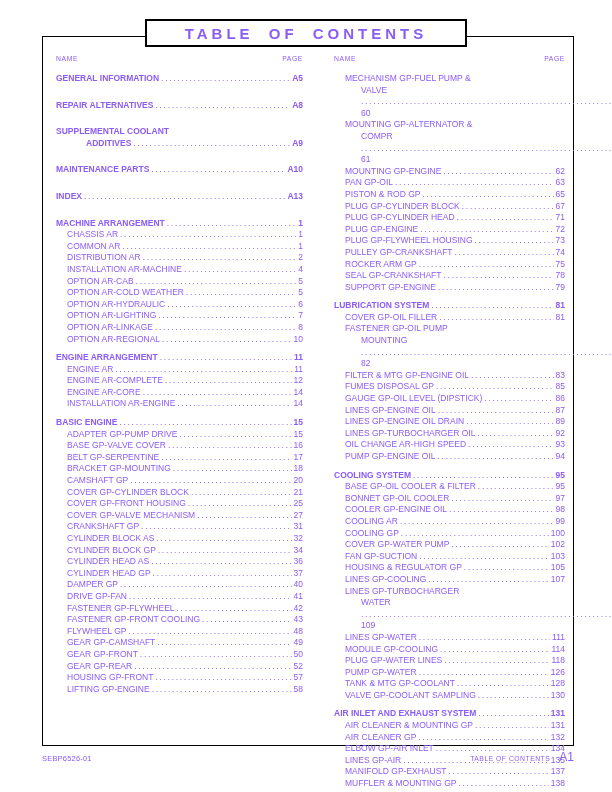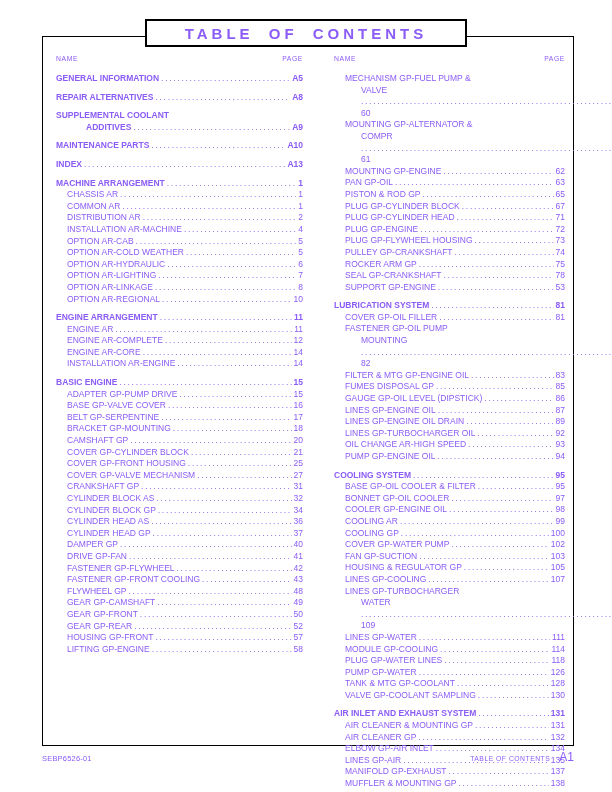--- a/index.html
+++ b/index.html
@@ -30,21 +30,21 @@
   .col-right { width:231px; }
   .col-head {
     display:flex; justify-content:space-between;
     font-size:6.8px; letter-spacing:0.6px; line-height:8px;
     margin-bottom:10px;
   }
   
   .entry { font-size:8.5px; line-height:11.6px; }
   .entry.section { font-weight:bold; }
   .entry.sub { padding-left:11px; }
-  .gap-lg { margin-top:7px; }
+  .gap-lg { margin-top:15px; }
   .gap-md { margin-top:7px; }
   .entry .line { display:flex; align-items:baseline; }
   .entry .label, .entry .label2 { white-space:nowrap; flex:none; }
   .entry .pg { white-space:nowrap; flex:none; }
   .entry .dots {
     flex:1 1 auto; overflow:hidden; white-space:nowrap;
     margin:0 2px 0 2px; min-width:6px; font-weight:normal;
   }
   .entry .dots::after {
     content:"..........................................................................................................................................";
@@ -548,21 +548,21 @@
       <span class="label">SEAL GP-CRANKSHAFT</span>
       <span class="dots"></span>
       <span class="pg">78</span>
     </div>
 
   </div>
           <div class="entry sub">
     <div class="line line1">
       <span class="label">SUPPORT GP-ENGINE</span>
       <span class="dots"></span>
-      <span class="pg">53</span>
+      <span class="pg">79</span>
     </div>
 
   </div>
           <div class="entry section gap-md">
     <div class="line line1">
       <span class="label">LUBRICATION SYSTEM</span>
       <span class="dots"></span>
       <span class="pg">81</span>
     </div>
 

